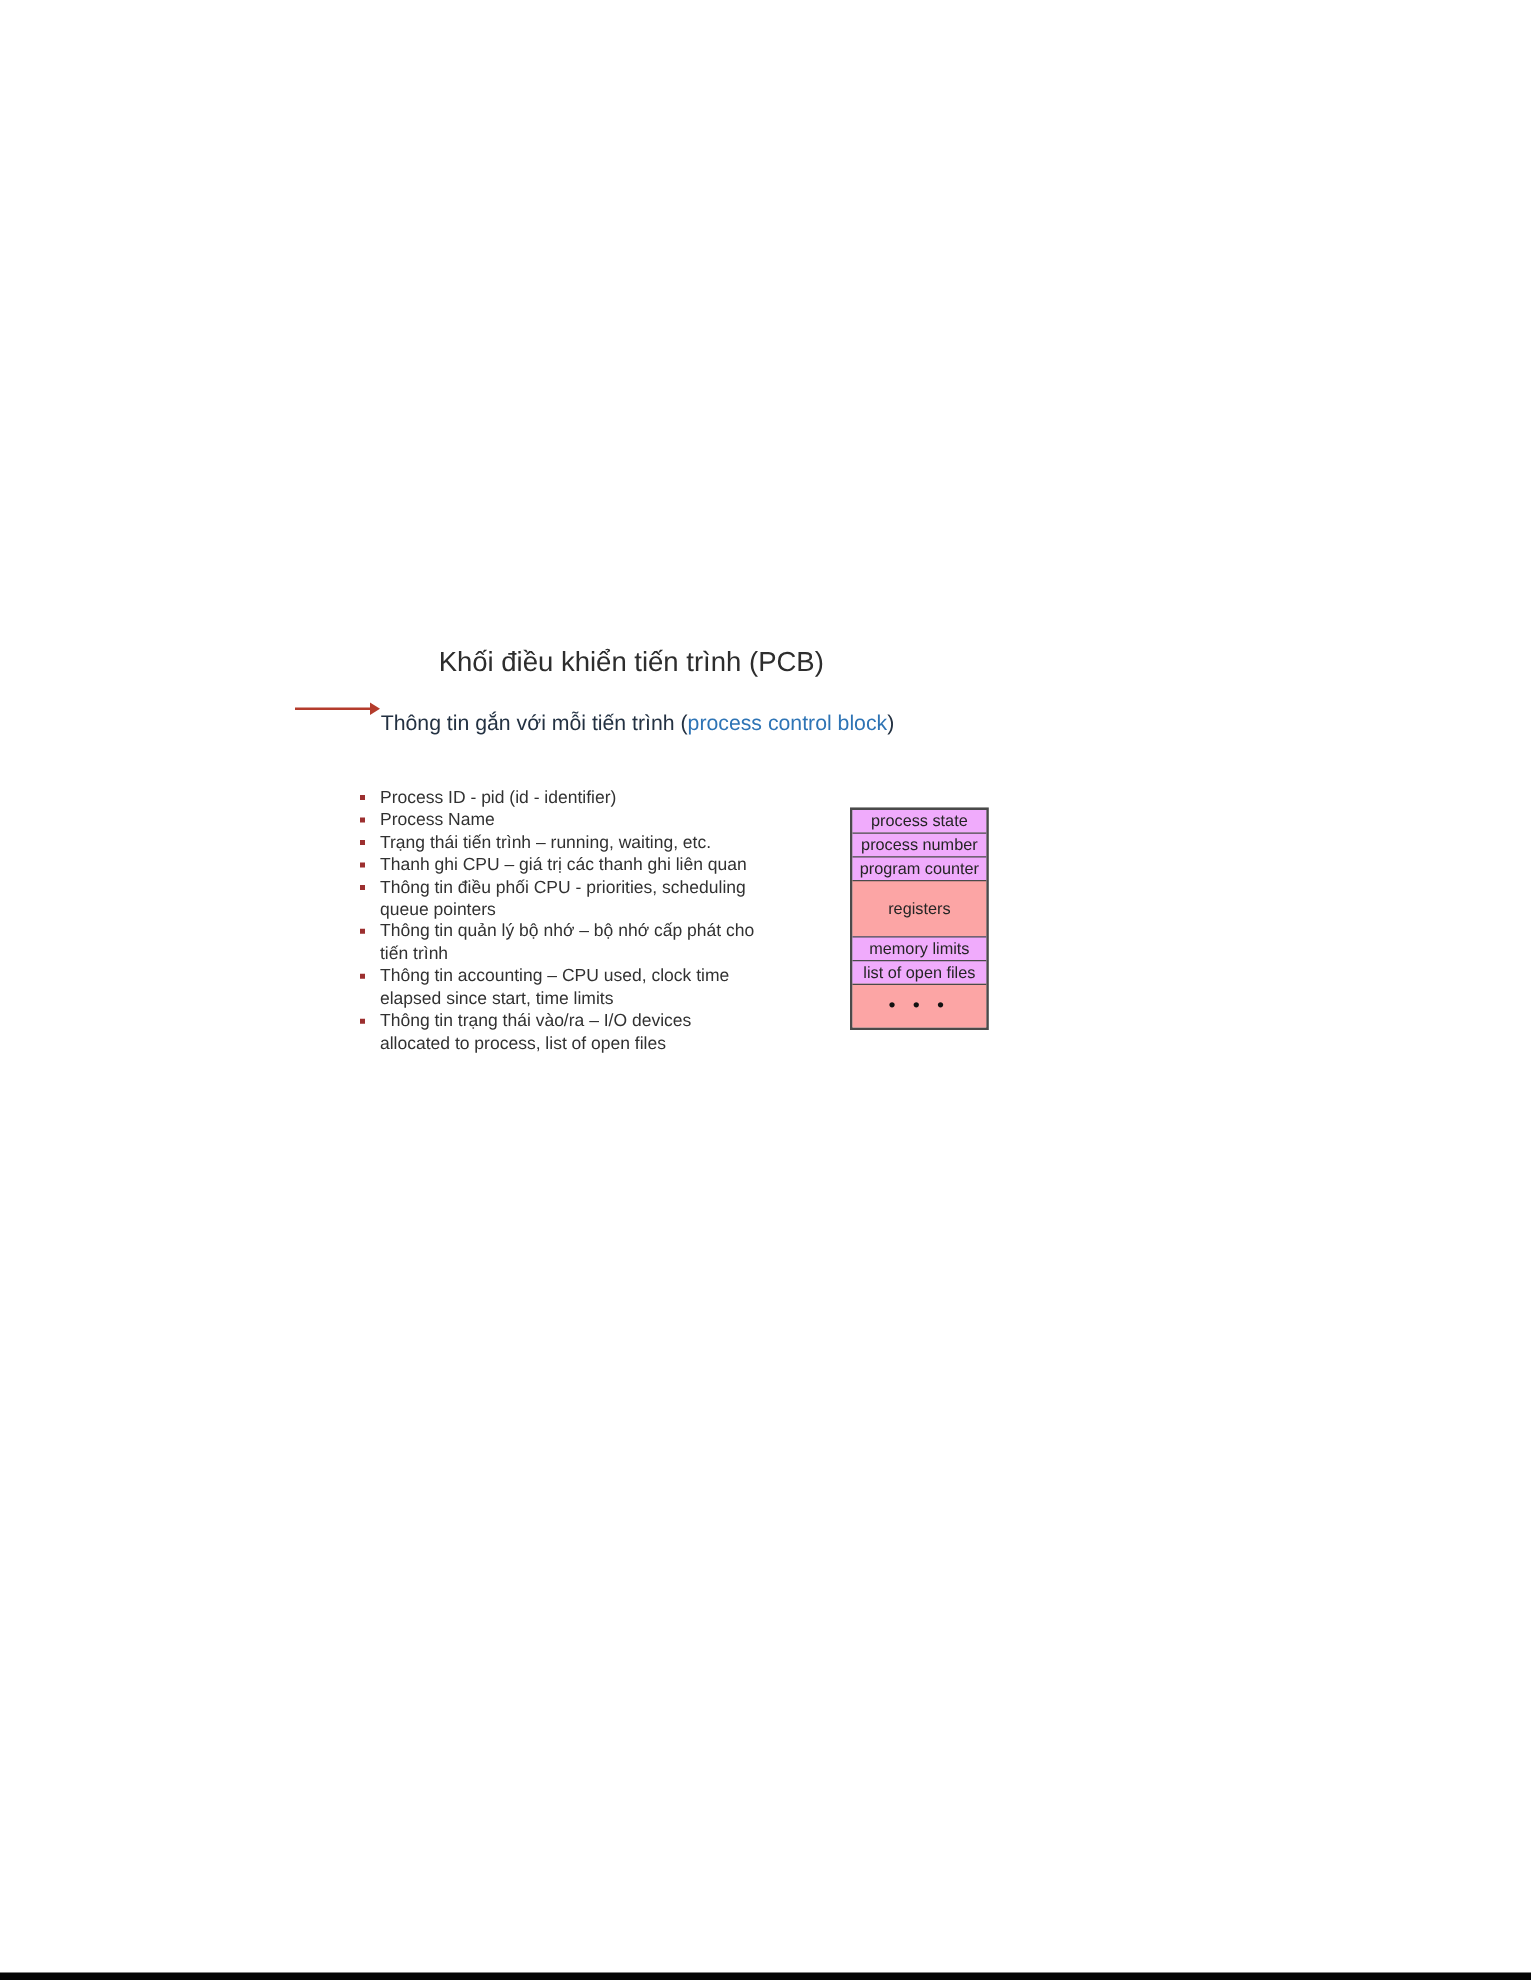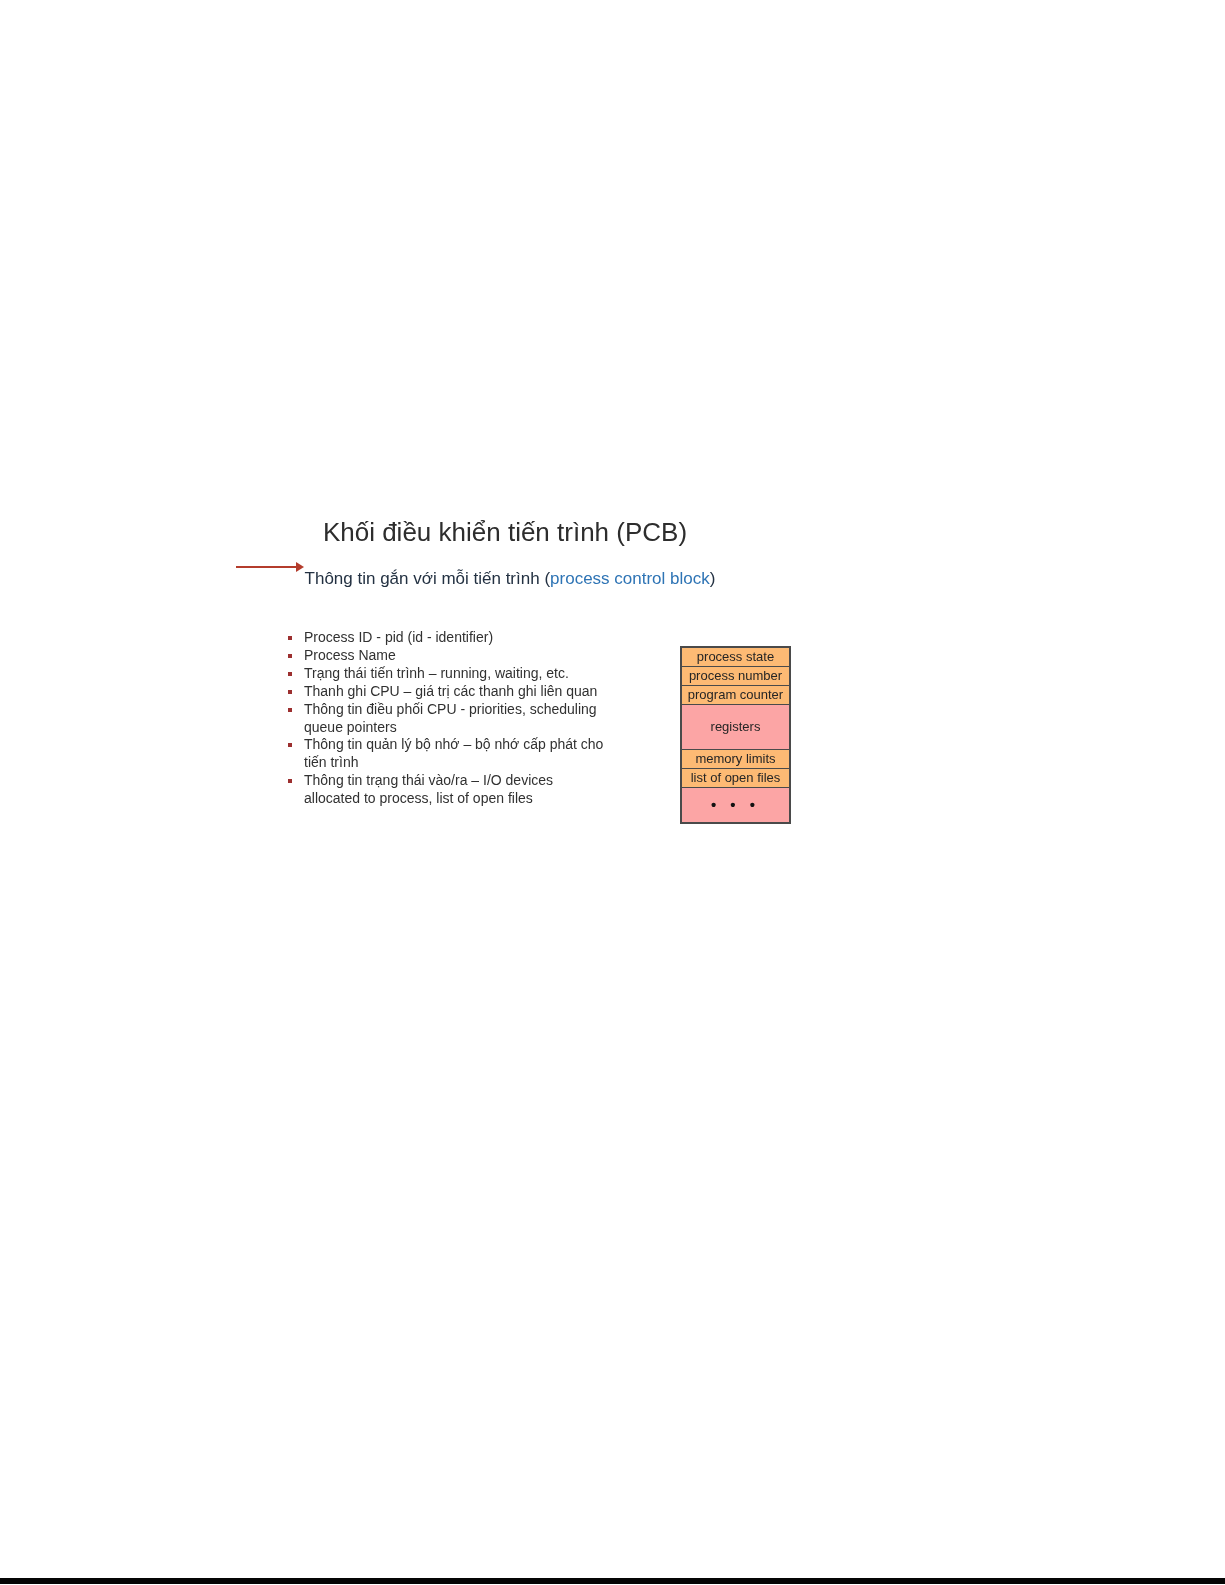--- a/index.html
+++ b/index.html
@@ -16,21 +16,21 @@
     overflow: hidden;
   }
 
   
   .slide-title {
     position: absolute;
     top: 517px;
     left: 240px;
     width: 530px;
     text-align: center;
-    font-size: 26px;
+    font-size: 22px;
     color: #2d2d2d;
     letter-spacing: 0px;
   }
 
   
   .arrow {
     position: absolute;
     left: 236px;
     top: 561px;
     width: 68px;
@@ -105,21 +105,21 @@
     border: 2px solid #4a4a4a;
     background: #d2d2d2;
   }
   .pcb .row {
     height: 18px;
     line-height: 18px;
     text-align: center;
     font-size: 13px;
     color: #252525;
     border-top: 1px solid #4a4a4a;
-    background: #fdba74;
+    background: #f0abfc;
     overflow: hidden;
   }
   .pcb .row:first-child { border-top: none; }
   .pcb .row.blue { background: #fca5a5; }
   .pcb .row.tall {
     height: 44px;
     line-height: 44px;
   }
   .pcb .row.dots {
     height: 34px;
@@ -176,20 +176,21 @@
     <li>
       <span class="marker"></span>
       <span>Thông tin điều phối CPU - priorities, scheduling queue pointers</span>
     </li>
     <li>
       <span class="marker"></span>
       <span>Thông tin quản lý bộ nhớ – bộ nhớ cấp phát cho tiến trình</span>
     </li>
     <li>
       <span class="marker"></span>
+      <span>Thông tin accounting – CPU used, clock time elapsed since start, time limits</span>
     </li>
     <li>
       <span class="marker"></span>
       <span>Thông tin trạng thái vào/ra – I/O devices allocated to process, list of open files</span>
     </li>
   </ul>
 
   <div class="pcb">
     <div class="row">process state</div>
     <div class="row">process number</div>

